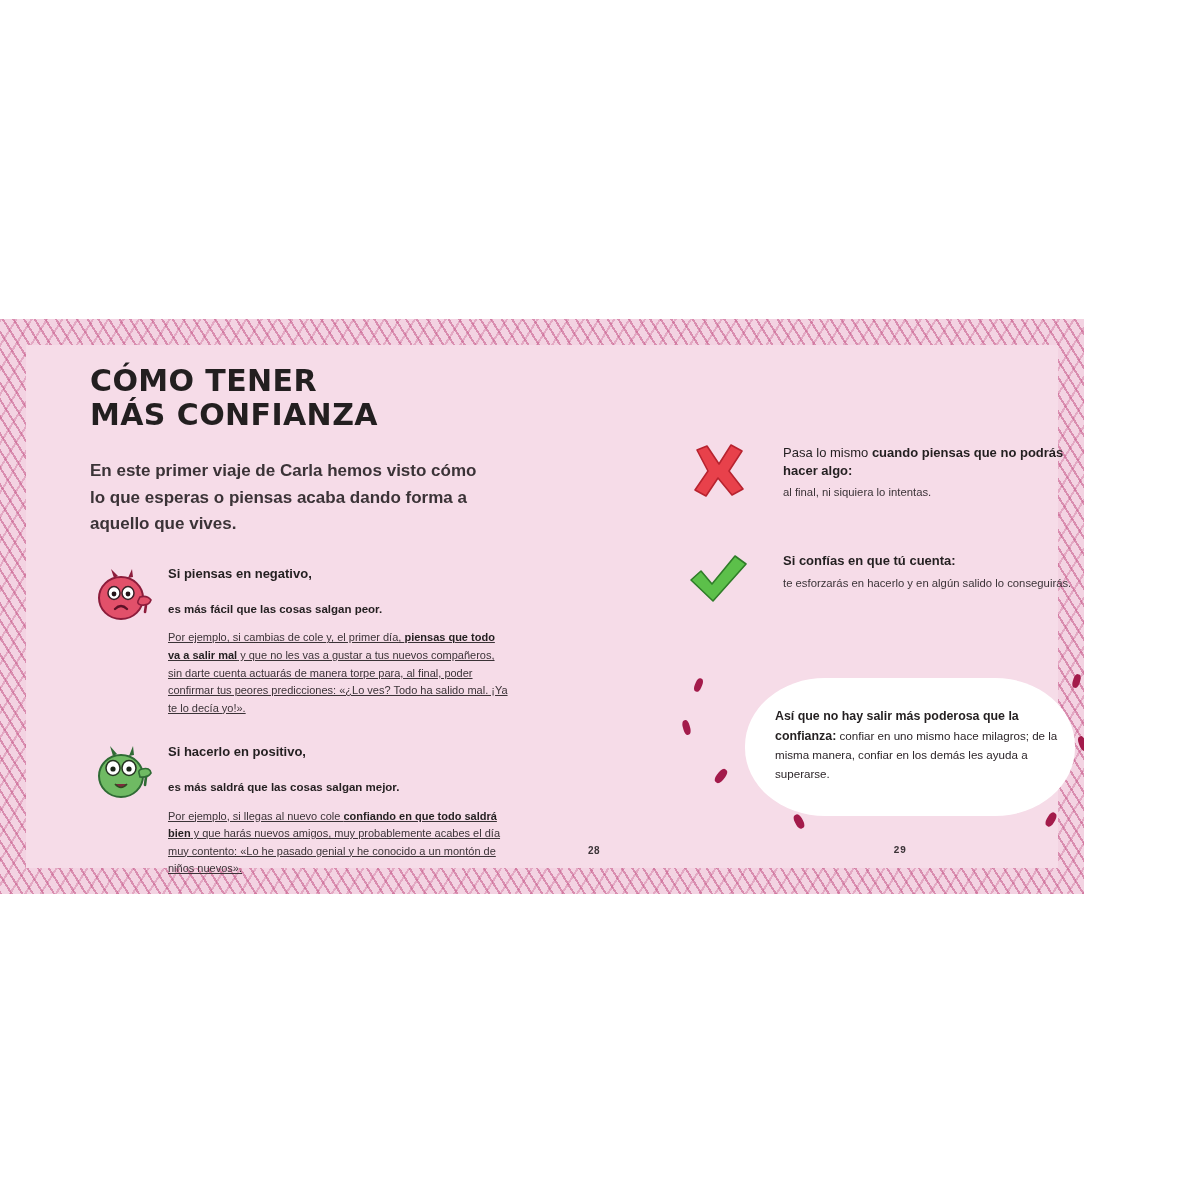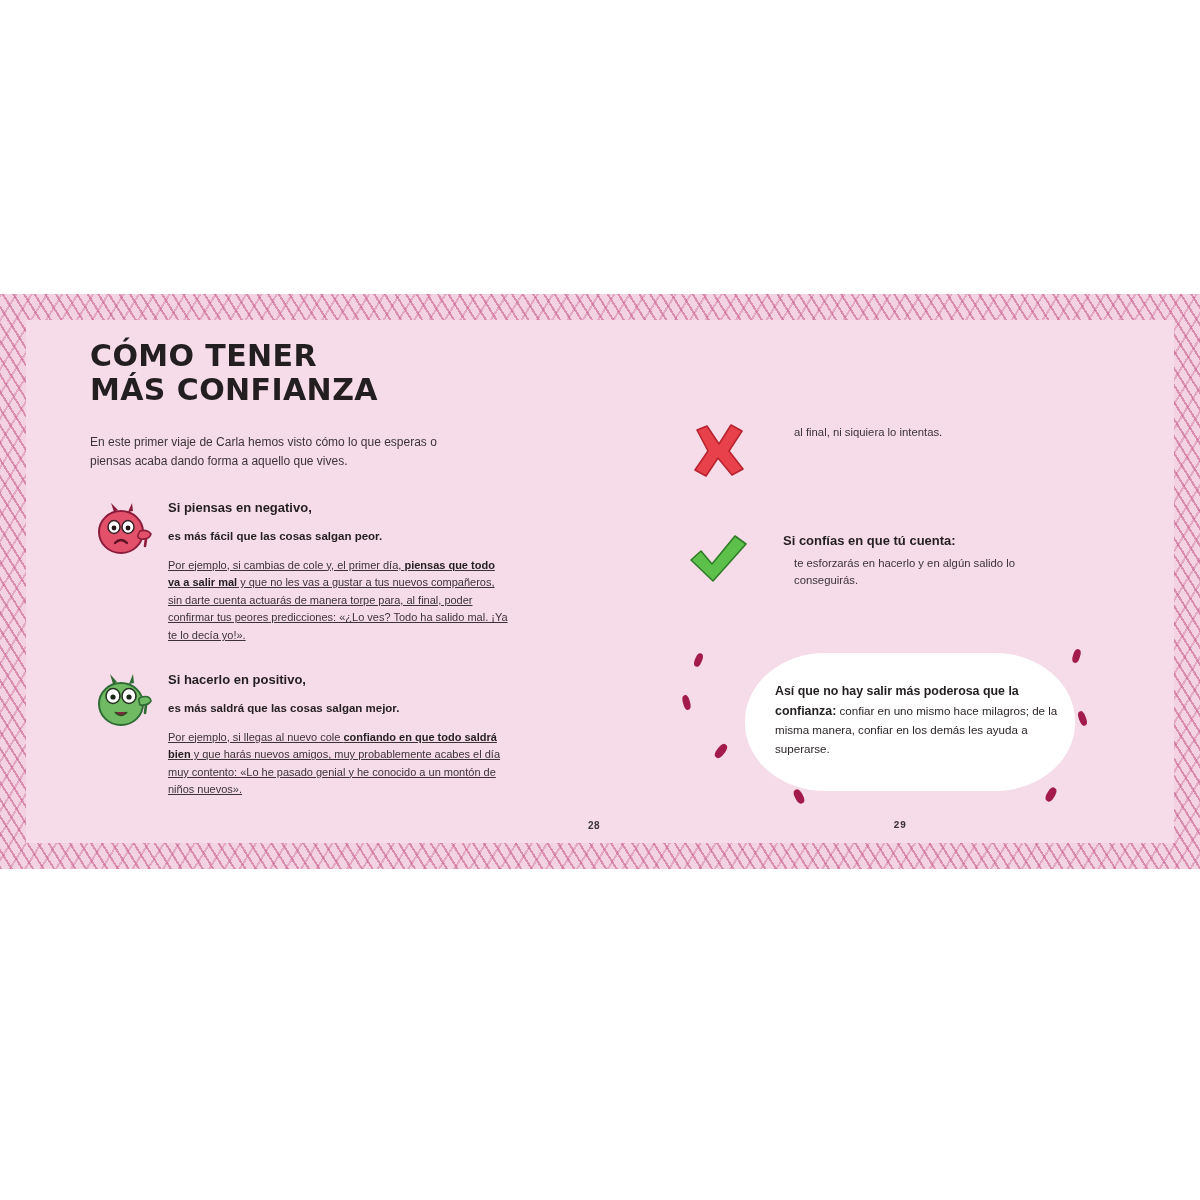--- a/index.html
+++ b/index.html
@@ -14,22 +14,22 @@
     position: relative;
     width: 1200px;
     height: 1200px;
     background: #ffffff;
     overflow: hidden;
   }
   
   .spread {
     position: absolute;
     left: 0;
-    top: 294px;
-    width: 1200px;
+    top: 319px;
+    width: 1084px;
     height: 575px;
     background: #f97316;
     overflow: hidden;
   }
   
   .hatch-border {
     position: absolute;
     inset: 0;
     background-image:
       repeating-linear-gradient(58deg, rgba(196,84,134,0.55) 0px, rgba(196,84,134,0.55) 2px, rgba(0,0,0,0) 2px, rgba(0,0,0,0) 9px),
@@ -64,25 +64,26 @@
     font-weight: bold;
     font-size: 30px;
     line-height: 1.14;
     letter-spacing: 0.4px;
     color: #231f20;
     margin: 0 0 26px 0;
     text-transform: uppercase;
   }
 
   .intro {
-    font-size: 12px;
+    font-size: 17px;
     line-height: 1.55;
     color: #3b3337;
     margin: 16px 0 28px 0;
     width: 390px;
+    font-weight: bold;
   }
 
   .block {
     position: relative;
     margin-bottom: 26px;
     min-height: 60px;
   }
   .block .body {
     margin-left: 78px;
   }
@@ -90,21 +91,21 @@
     font-size: 13px;
     line-height: 1.35;
     color: #231f20;
     margin: 2px 0 0 0;
     font-weight: bold;
   }
   .block h2 .sub {
     display: block;
     font-size: 11.5px;
     font-weight: bold;
-    margin-top: 13px;
+    margin-top: 19px;
   }
   .block p {
     font-size: 11px;
     line-height: 1.6;
     color: #3b3337;
     margin: 12px 0 0 0;
     text-decoration: underline;
   }
   .block p b { font-weight: bold; color: #231f20; }
 
@@ -128,21 +129,21 @@
     font-size: 13px;
     line-height: 1.35;
     margin: 0;
     color: #231f20;
     font-weight: bold;
   }
   .ritem p {
     font-size: 11.3px;
     line-height: 1.55;
     color: #3b3337;
-    margin: 5px 0 0 11px;
+    margin: 5px 0 0 0;
   }
   .mark {
     position: absolute;
     left: 10px;
     top: -4px;
     width: 66px;
     height: 62px;
   }
 
   
@@ -264,20 +265,23 @@
 
     <div class="col-right">
 
       <div class="ritem">
         <div class="mark">
           <svg viewBox="0 0 66 62" width="66" height="62">
             <path d="M12 10 L22 6 L34 24 L46 5 L57 11 L44 31 L58 49 L47 55 L33 38 L21 56 L10 50 L23 31 Z" fill="#e8414b" stroke="#b8232f" stroke-width="1.6" stroke-linejoin="round"></path>
           </svg>
         </div>
         <div class="rbody">
+          <h3>
+            <span style="font-weight:normal">Pasa lo mismo </span><span>cuando piensas que no podrás hacer algo:</span>
+          </h3>
           <p>al final, ni siquiera lo intentas.</p>
         </div>
       </div>
 
       <div class="ritem">
         <div class="mark">
           <svg viewBox="0 0 66 62" width="66" height="62">
             <path d="M6 32 L16 23 L27 36 L50 8 L61 16 L28 53 Z" fill="#5cc04a" stroke="#2f7d28" stroke-width="1.6" stroke-linejoin="round"></path>
           </svg>
         </div>

